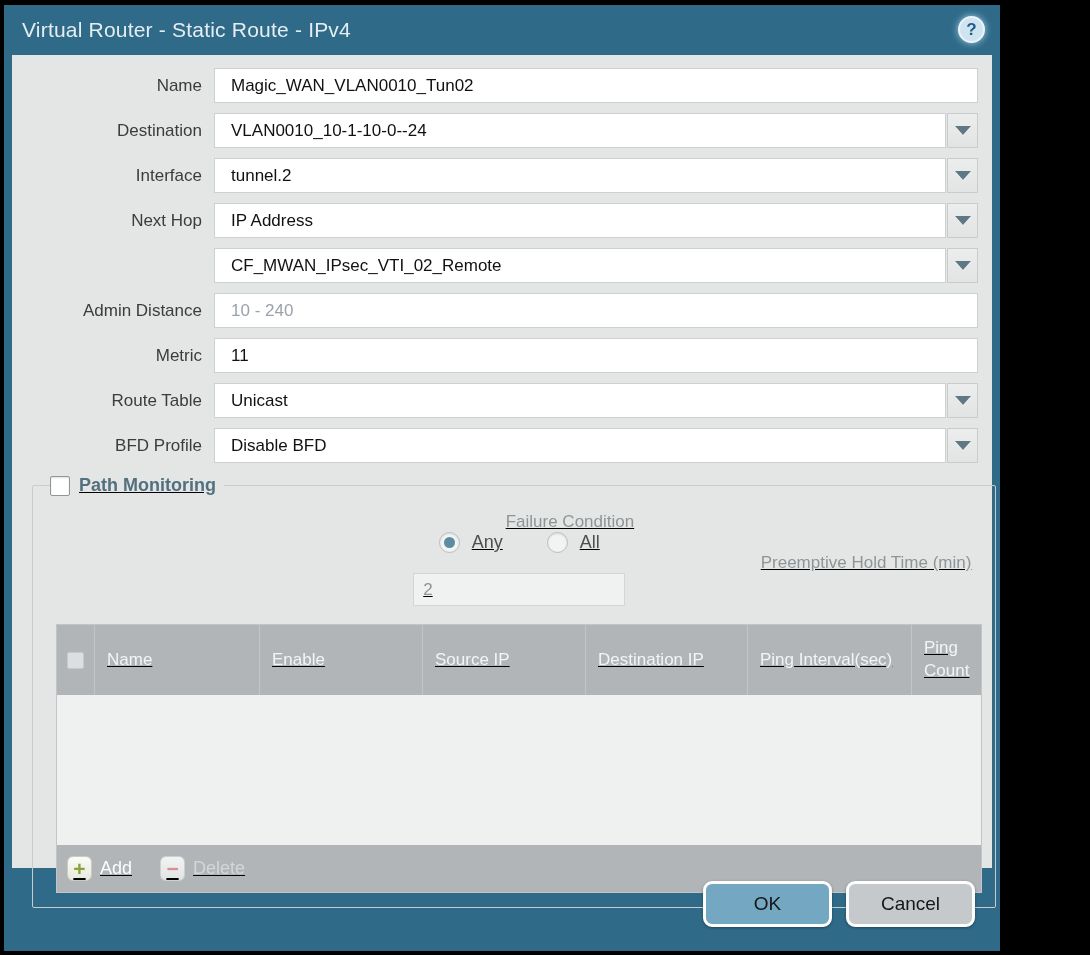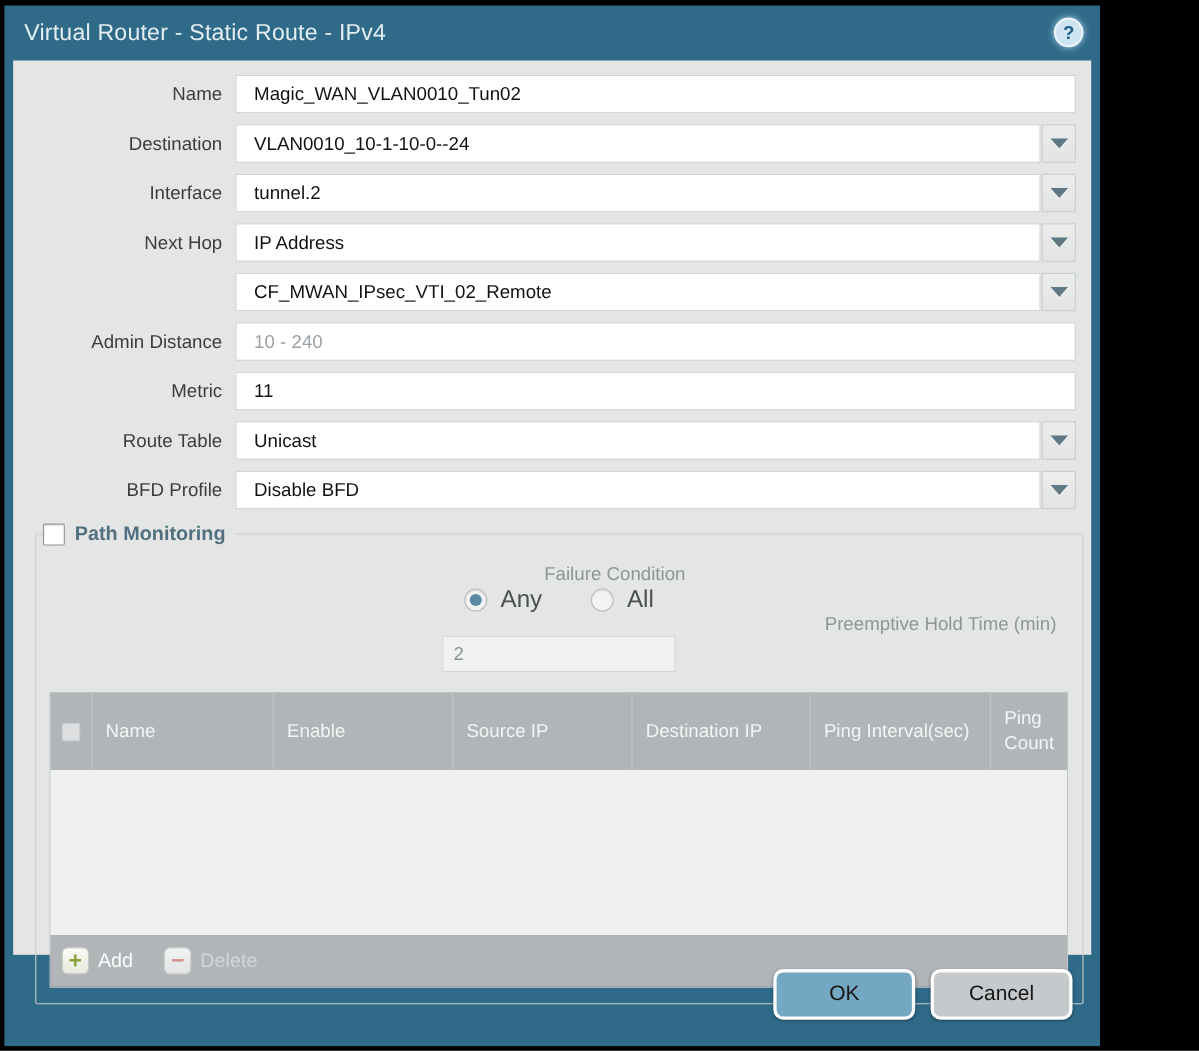--- a/index.html
+++ b/index.html
@@ -32,37 +32,37 @@
          padding:0 16px; outline:none; }
   .txt::placeholder { color:#9aa2a8; }
   .drop-btn { width:31px; height:35px; margin-left:1px; flex:none; cursor:pointer;
               background:linear-gradient(#eceeee,#e2e4e4); border:1px solid #c9cccc;
               display:flex; align-items:center; justify-content:center; }
   .tri { width:0; height:0; border-left:8px solid transparent; border-right:8px solid transparent;
          border-top:9px solid #5f7884; filter:drop-shadow(0 1px 0 rgba(255,255,255,.6)); }
 
   
   fieldset.pm { margin:12px 16px 0 8px; border:1px solid #c9cccd; border-radius:2px;
-                padding:0 13px 14px 12px; }
+                padding:0 13px 14px 23px;text-decoration:underline; }
   legend.pm-legend { display:flex; align-items:center; gap:9px; padding:0 8px 0 0;
                      margin-left:-6px; }
   .checkbox { width:20px; height:20px; background:#fff; border:1px solid #8f9699;
               border-radius:2px; box-shadow:inset 0 1px 2px rgba(0,0,0,.12); cursor:pointer; }
   .pm-title { font-size:18px; font-weight:bold; color:#52707f; }
 
   .pm-row { display:flex; align-items:center; margin:16px 0 18px 0;flex-direction:column; }
   .dim-lbl { color:#8f9597; font-size:17px; }
   .fc-lbl { width:258px; text-align:right; padding-right:14px; flex:none; }
   .radio-group { display:flex; align-items:center; }
   .radio { width:21px; height:21px; border-radius:50%; border:1px solid #b9bdbf;
            background:#f2f3f3; box-shadow:inset 0 1px 2px rgba(0,0,0,.1);
            display:flex; align-items:center; justify-content:center; cursor:pointer; }
   .radio .dot { width:11px; height:11px; border-radius:50%; background:#5d8ba1; display:none; }
   .radio.checked .dot { display:block; }
-  .radio-lbl { font-size:22px; color:#4b4f52; margin:0 0 0 12px; }
+  .radio-lbl { font-size:18px; color:#4b4f52; margin:0 0 0 12px; }
   .radio-gap { width:44px; }
   .pht-lbl { margin-left:auto; padding-right:11px; }
   .pht-input { width:212px; height:33px; background:#f0f1f1; border:1px solid #d3d6d7;
                color:#8d9396; font-size:17px; padding:0 9px;
                font-family:"Liberation Sans",sans-serif; }
 
   
   .pm-table { border:1px solid #c2c5c7; }
   .t-head { display:flex; background:#b1b5b8; color:#f3f5f5; font-size:17px;
             height:70px; align-items:stretch; }

